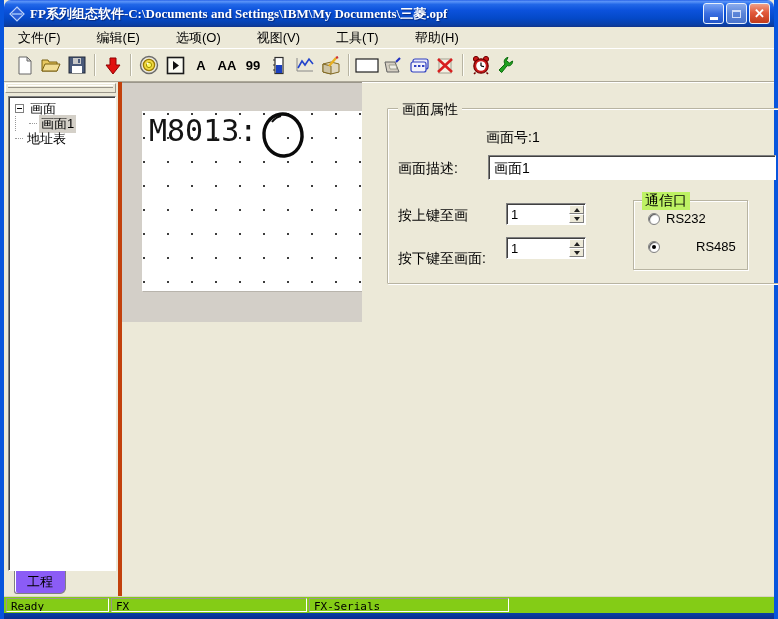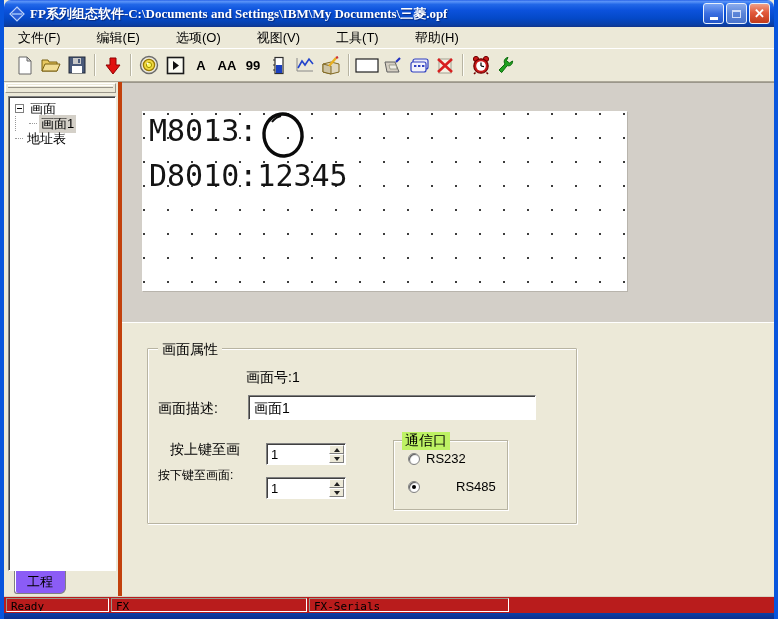--- a/index.html
+++ b/index.html
@@ -51,21 +51,21 @@
   .expand-box::after { content:""; position:absolute; left:1px; top:3px; width:5px; height:1px; background:#000; }
   .tree-label { padding:0 2px; }
   .tree-label.selected { background:#D4D0C8; }
   .tree-indent1 { width:14px; flex:0 0 14px; border-left:1px dotted #999; height:100%; }
   .tree-conn { width:8px; flex:0 0 8px; border-bottom:1px dotted #999; height:0; margin-right:2px; }
   .tab-row { height:25px; flex:0 0 25px; display:flex; padding-left:10px; }
   .proj-tab { width:52px; height:23px; background:#8b5cf6; border:1px solid #808080; border-top:none;
     border-radius:0 0 6px 3px; display:flex; align-items:center; justify-content:center; font-size:13px;
     box-shadow:inset 1px 0 0 #fff; }
 
-  .main-col { flex:1; display:flex; flex-direction:column; min-width:0;text-decoration:underline; }
+  .main-col { flex:1; display:flex; flex-direction:row; min-width:0;text-decoration:underline; }
   .canvas-viewport { height:240px; flex:0 0 240px; background:#D3CFC8; border-top:1px solid #9a968a;
     position:relative; }
   .screen-canvas { position:absolute; left:20px; top:28px; width:485px; height:180px; background:#fff;
     background-image:radial-gradient(circle, #3c3c3c 1.1px, transparent 1.4px);
     background-size:24px 24px; background-position:14px 15px; box-shadow:1px 1px 0 #b8b4ac; }
   .plc-line { position:absolute; font-family:"DejaVu Sans Mono", monospace; font-size:30px; color:#141414;
     letter-spacing:0px; line-height:30px; }
   .plc-line1 { left:7px; top:5px; }
   .plc-line2 { left:7px; top:50px; }
   .lamp-circle { position:absolute; left:118px; top:-1px; }
@@ -73,22 +73,22 @@
   .prop-panel { flex:1; background:#ECE9D8; border-top:1px solid #fff; position:relative; }
 
   .groupbox { position:absolute; left:25px; top:25px; width:430px; height:176px;
     border:1px solid #b8b4a2; box-shadow:1px 1px 0 #fff inset, 1px 1px 0 #fff; border-radius:1px; }
   .groupbox-title { position:absolute; top:-8px; left:10px; background:#ECE9D8; padding:0 4px; font-size:14px; }
   .screen-no { position:absolute; left:98px; top:20px; font-size:14px; }
   .desc-label { position:absolute; left:10px; top:51px; font-size:14px; }
   .desc-input { position:absolute; left:100px; top:46px; width:288px; height:25px; background:#fff;
     border:1px solid; border-color:#808080 #fff #fff #808080; box-shadow:inset 1px 1px 0 #404040;
     font-size:14px; padding:3px 0 0 5px; font-family:"Liberation Sans", sans-serif; }
-  .row-label-up { position:absolute; left:10px; top:92px; font-size:14px;margin-left:12px; }
-  .row-label-down { position:absolute; left:10px; top:118px; font-size:12px; }
+  .row-label-up { position:absolute; left:10px; top:98px; font-size:14px; }
+  .row-label-down { position:absolute; left:10px; top:141px; font-size:14px; }
   .spinner { position:absolute; width:80px; height:22px; background:#fff;
     border:1px solid; border-color:#808080 #fff #fff #808080; box-shadow:inset 1px 1px 0 #404040;
     display:flex; }
   .spinner-up-row { left:118px; top:94px; }
   .spinner-down-row { left:118px; top:128px; }
   .spin-value { flex:1; font-size:13px; padding:3px 0 0 4px; font-family:"Liberation Sans", sans-serif; }
   .spin-btns { width:15px; flex:0 0 15px; display:flex; flex-direction:column; margin:1px; }
   .spin-btn { flex:1; background:#ECE9D8; border:1px solid; border-color:#fff #808080 #808080 #fff;
     display:flex; align-items:center; justify-content:center; }
   .arr-up { width:0; height:0; border-left:3px solid transparent; border-right:3px solid transparent;
@@ -101,21 +101,21 @@
   .comm-title { position:absolute; top:-9px; left:8px; background:#bef264; padding:0 3px; font-size:14px; }
   .radio-row { position:absolute; left:14px; display:flex; align-items:center; }
   .radio-row.r1 { top:10px; } .radio-row.r2 { top:38px;gap:30px; }
   .radio-circle { width:12px; height:12px; border-radius:50%; background:#fff; margin-right:6px;
     border:1px solid #808080; box-shadow:inset 1px 1px 1px #555; position:relative; }
   .radio-circle.checked::after { content:""; position:absolute; left:3px; top:3px; width:4px; height:4px;
     border-radius:50%; background:#000; }
   .radio-label { font-size:13px; font-family:"Liberation Sans", sans-serif; }
 
   
-  .statusbar { height:17px; flex:0 0 17px; background:#b91c1c; display:flex; align-items:stretch;
+  .statusbar { height:17px; flex:0 0 17px; background:#84cc16; display:flex; align-items:stretch;
     padding:1px 2px; gap:2px; border-top:1px solid #d8d4c4; }
   .status-cell { border:1px solid; border-color:#9a968a #fff #fff #9a968a; font-size:11px;
     font-family:"DejaVu Sans Mono", monospace; padding:1px 0 0 4px; white-space:nowrap; overflow:hidden; }
   .sc1 { width:103px; } .sc2 { width:200px; } .sc3 { width:196px; }
 
   .bottom-border { height:6px; flex:0 0 6px; background:linear-gradient(180deg,#0A3FA6,#0A2F8E); }
 </style>
 </head>
 <body>
 
@@ -303,21 +303,20 @@
 
       <div class="canvas-viewport">
         <div class="screen-canvas">
           <span class="plc-line plc-line1">M8013:</span>
           <span class="lamp-circle">
             <svg width="46" height="50" viewBox="0 0 46 50">
               <ellipse cx="23" cy="25" rx="19" ry="21" fill="none" stroke="#0a0a0a" stroke-width="3.4" transform="rotate(-8 23 25)"></ellipse>
               <path d="M12,12 Q16,7 21,6" fill="none" stroke="#0a0a0a" stroke-width="2"></path>
             </svg>
           </span>
-          <span class="plc-line plc-line2">D8010:12345</span>
         </div>
       </div>
 
       <div class="prop-panel">
         <div class="groupbox">
           <span class="groupbox-title">画面属性</span>
           <span class="screen-no">画面号:1</span>
           <span class="desc-label">画面描述:</span>
           <input class="desc-input" type="text" value="画面1" style="">
           <span class="row-label-up">按上键至画</span>

